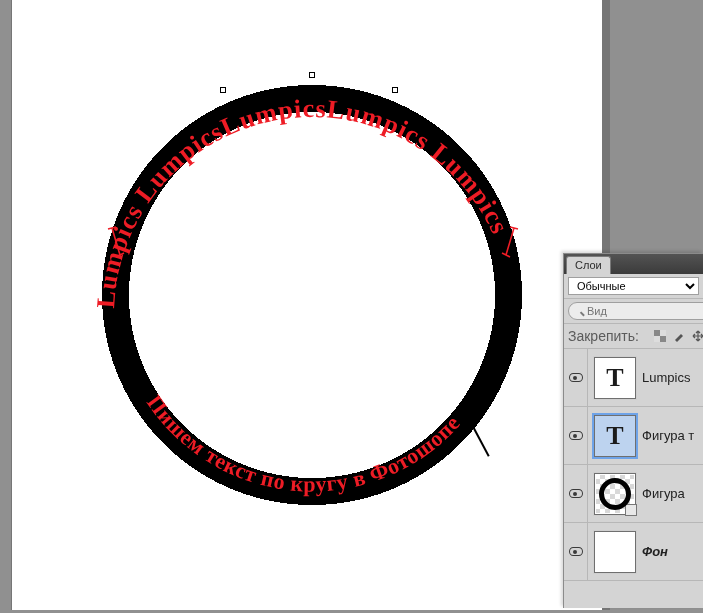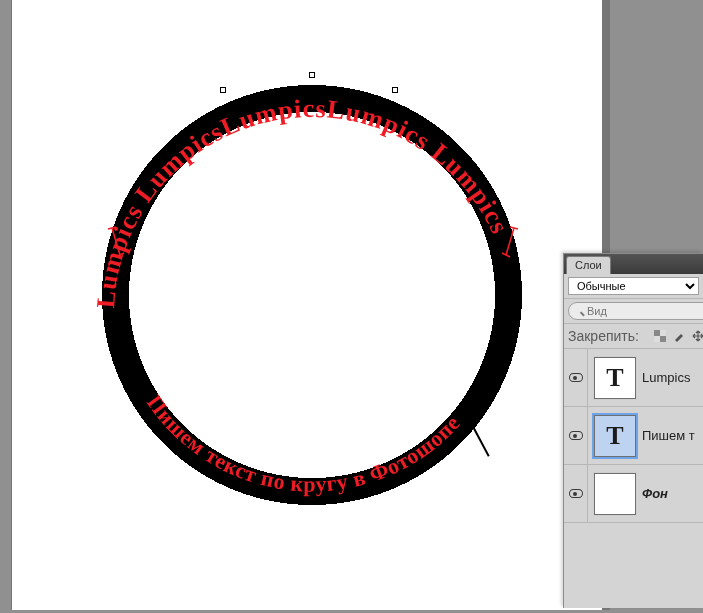--- a/index.html
+++ b/index.html
@@ -339,25 +339,34 @@
       <div class="layer-name">Lumpics</div>
     </div>
 
     <div class="layer">
       <div class="eye-col">
           <div class="eye"></div>
         </div>
       <div class="thumb selected">
           <span class="T">T</span>
         </div>
-      <div class="layer-name">Пишем т</div>
-    </div>
-
+      <div class="layer-name">Фигура т</div>
+    </div>
 
     <div class="layer">
       <div class="eye-col">
           <div class="eye"></div>
         </div>
+      <div class="thumb shape">
+          <span class="vec-badge"></span>
+        </div>
+      <div class="layer-name">Фигура</div>
+    </div>
+
+    <div class="layer">
+      <div class="eye-col">
+          <div class="eye"></div>
+        </div>
       <div class="thumb bg"></div>
       <div class="layer-name italic">Фон</div>
     </div>
   </div>
 </div>
 
 </body></html>

